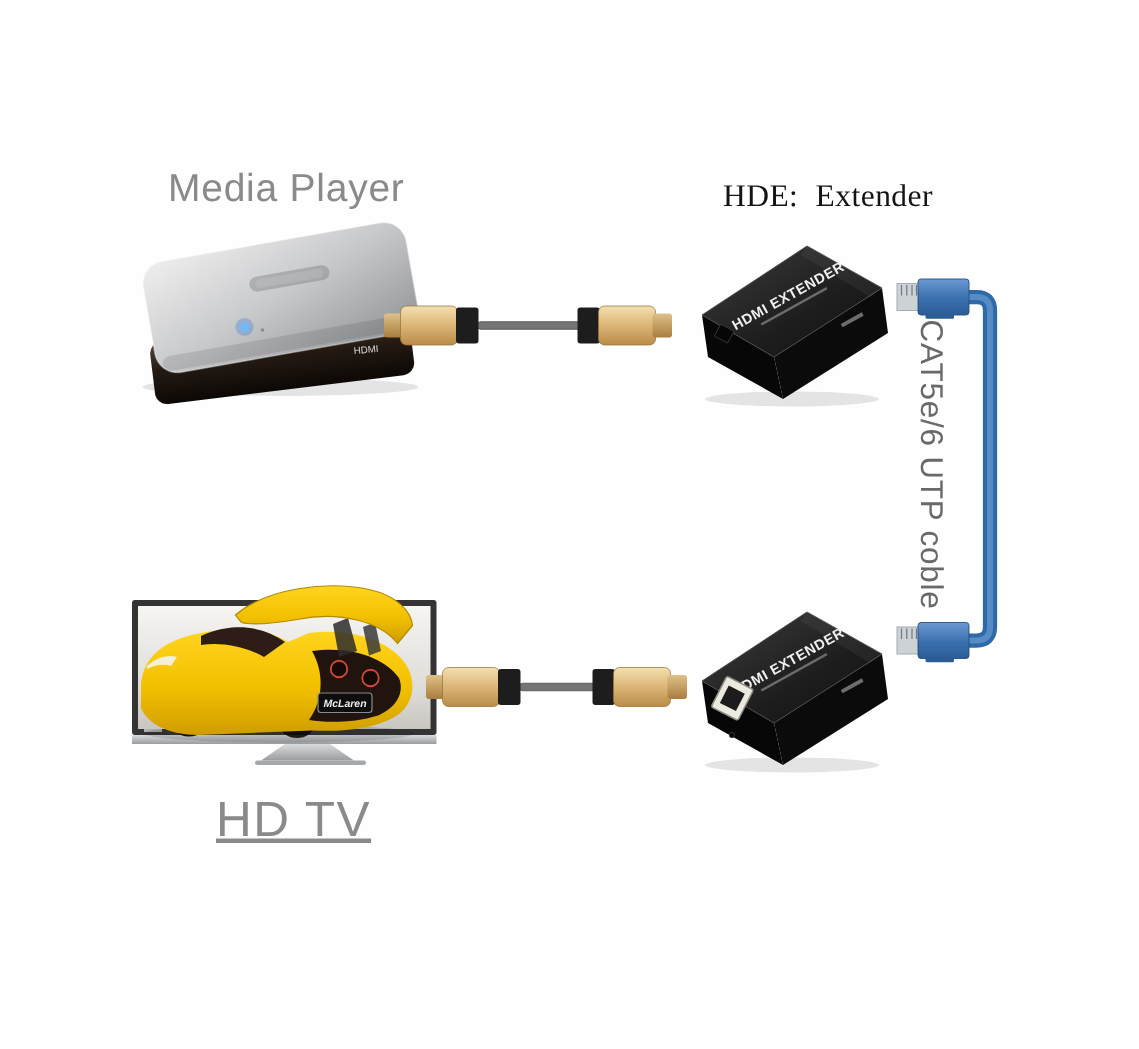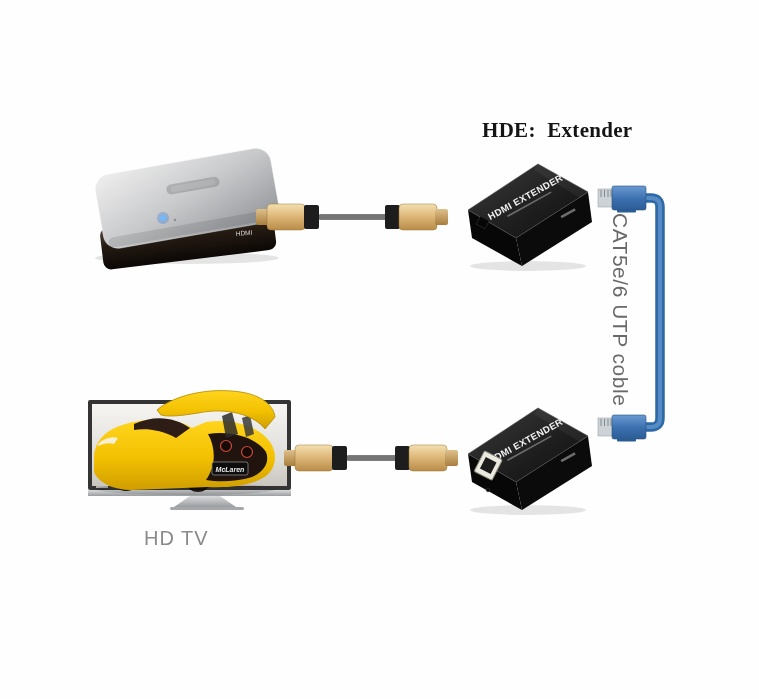--- a/index.html
+++ b/index.html
@@ -1,39 +1,40 @@
 <!DOCTYPE html>
 <html><head>
 <meta charset="utf-8">
 <style>
   html,body{margin:0;padding:0;background:#ffffff;}
   #stage{position:relative;width:759px;height:699px;background:#fefefe;overflow:hidden;
          font-family:"Liberation Sans",sans-serif;}
   .lbl{position:absolute;color:#8a8a8a;white-space:nowrap;}
   #lbl-media{left:112px;top:110px;font-size:26px;letter-spacing:0.5px;}
-  #lbl-hde{left:482px;top:118px;font-family:"Liberation Serif",serif;font-weight:700;
+  #lbl-hde{left:482px;top:118px;font-family:"Liberation Serif",serif;font-weight:400;
            font-size:21px;color:#141414;letter-spacing:0.3px;word-spacing:6px;}
-  #lbl-hdtv{left:144px;top:527px;font-size:20px;letter-spacing:1px;}
+  #lbl-hdtv{left:144px;top:527px;font-size:33px;letter-spacing:1px;text-decoration:underline;}
   #lbl-ir{left:468px;top:519px;font-size:26px;letter-spacing:0.5px;}
   #lbl-utp{position:absolute;left:632px;top:213px;font-size:21px;color:#696969;
            letter-spacing:0.5px;white-space:nowrap;transform:rotate(90deg);transform-origin:0 0;}
   svg{position:absolute;overflow:visible;}
   #svg-mediaplayer{left:88px;top:146px;}
   #svg-cable-top{left:255px;top:196px;}
   #svg-ext-top{left:456px;top:152px;}
   #svg-utp{left:556px;top:176px;}
   #svg-tv{left:66px;top:382px;}
   #svg-cable-bot{left:283px;top:437px;}
   #svg-ext-bot{left:456px;top:396px;}
 </style>
 </head>
 <body>
 
 <div id="stage">
 
+  <div class="lbl" id="lbl-media">Media Player</div>
   <div class="lbl" id="lbl-hde">HDE: Extender</div>
   <div class="lbl" id="lbl-hdtv">HD TV</div>
   <div id="lbl-utp">CAT5e/6 UTP coble</div>
 
   <svg id="svg-mediaplayer" width="198" height="120" viewBox="0 0 198 120">
     <defs>
       <linearGradient id="mpTop" x1="0" y1="0" x2="1" y2="1">
         <stop offset="0" stop-color="#efefef"></stop>
           <stop offset="0.5" stop-color="#c7c8ca"></stop>
         <stop offset="1" stop-color="#8f9296"></stop>

